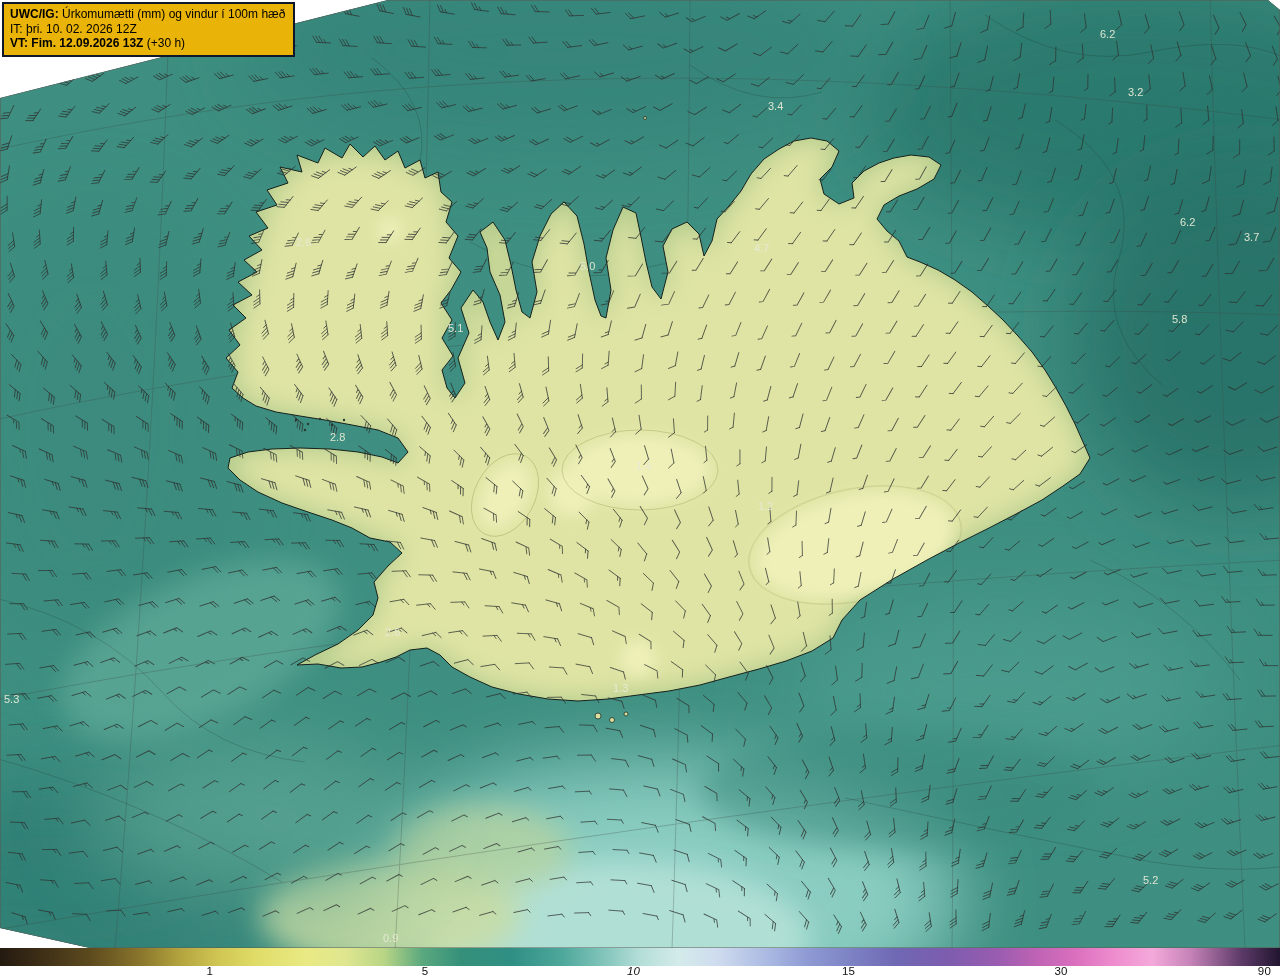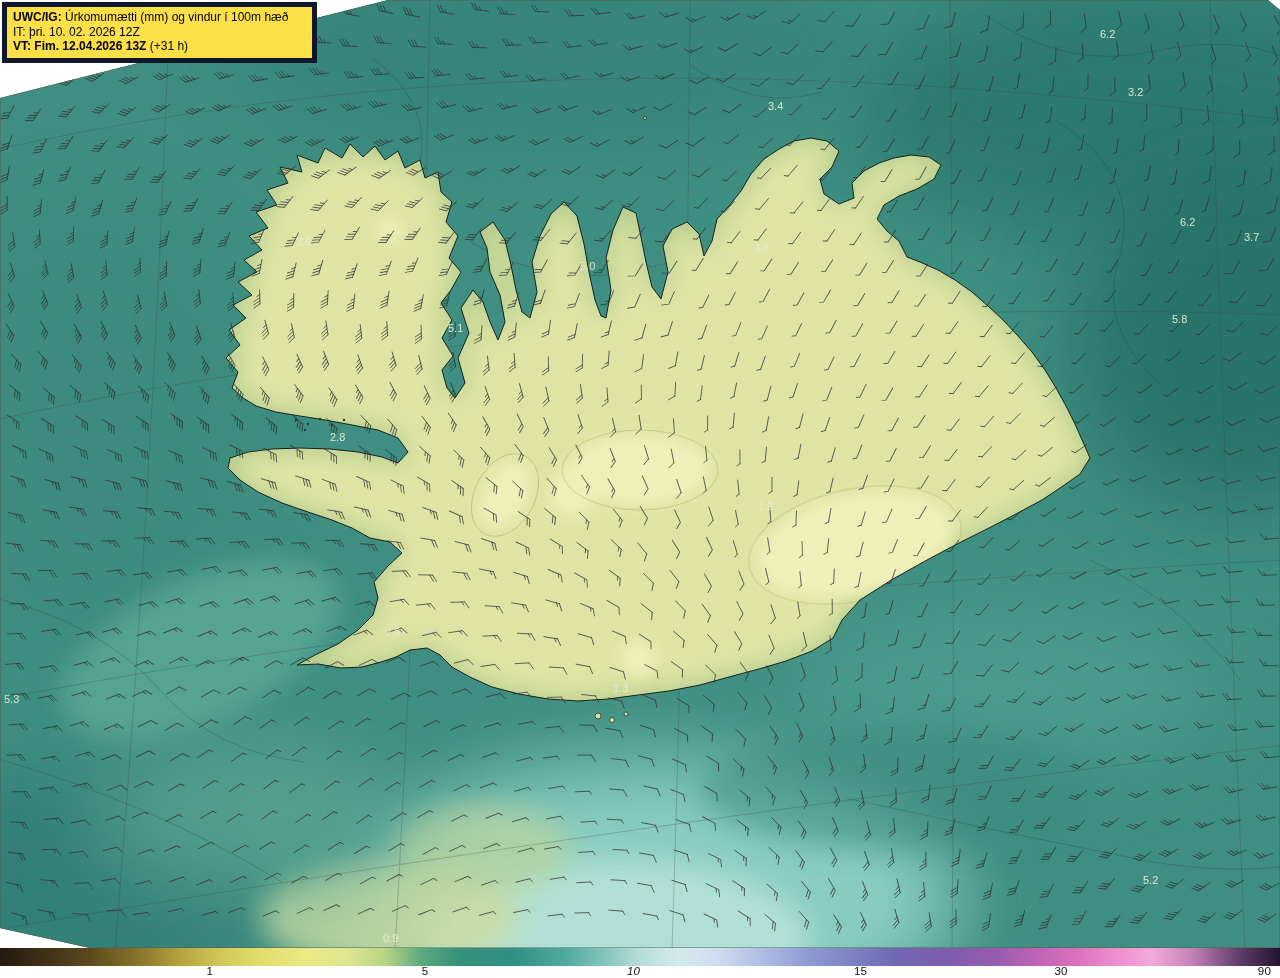--- a/index.html
+++ b/index.html
@@ -1,21 +1,21 @@
 <!DOCTYPE html>
 <html style="--glacier: #eef0b8; --barb: #2e3230;"><head>
 <meta charset="utf-8">
 <style>
   *{margin:0;padding:0;box-sizing:border-box}
   html,body{width:1280px;height:978px;background:#ffffff;font-family:"Liberation Sans",sans-serif;overflow:hidden}
   .stage{position:absolute;top:0;left:0;width:1280px;height:978px}
   #map-svg{position:absolute;top:0;left:0;
     clip-path:polygon(0 98px,388px 0,1268px 0,1280px 10px,1280px 948px,90px 948px,0 928px);}
-  .title-box{position:absolute;top:2px;left:2px;z-index:6;background:#fde047;border:5px solid #0f172a;
-    padding:3px 24px 4px 6px;font-size:12px;line-height:14.5px;color:#000;white-space:nowrap}
+  .title-box{position:absolute;top:2px;left:2px;z-index:6;background:#eab308;border:2px solid #0f172a;
+    padding:3px 8px 4px 6px;font-size:12px;line-height:14.5px;color:#000;white-space:nowrap}
   .title-box .b{font-weight:bold}
   .colorbar{position:absolute;left:0;bottom:0;width:1280px;height:30px;background:#ffffff;z-index:5}
   .cb-grad{width:100%;height:18px}
   .cb-labels{position:relative;width:100%;height:12px;font-size:11.5px;color:#101010}
   .cb-tick{position:absolute;top:-1px;transform:translateX(-50%);letter-spacing:.2px}
   #contour-labels text{font-size:11px;fill:#e7ead6;opacity:.95}
   #barbs path{stroke:var(--barb,#2e3230);stroke-width:.9;fill:none;opacity:.78;stroke-linecap:round}
   .glacier{fill:var(--glacier,#eef0b8)}
 </style>
 </head>
@@ -1373,30 +1373,30 @@
 
   <div class="title-box">
     <div class="tb-line">
       <span class="b">UWC/IG:</span>
       <span>Úrkomumætti (mm) og vindur í 100m hæð</span>
     </div>
     <div class="tb-line">
       <span>IT: þri. 10. 02. 2026 12Z</span>
     </div>
     <div class="tb-line">
-      <span class="b">VT: Fim. 12.04.2026 13Z</span>
-      <span>(+31 h)</span>
+      <span class="b">VT: Fim. 12.09.2026 13Z</span>
+      <span>(+30 h)</span>
     </div>
   </div>
 
   <div class="colorbar">
     <div class="cb-grad" style="background: linear-gradient(to right, rgb(36, 26, 16) 0%, rgb(60, 45, 22) 3%, rgb(92, 74, 30) 7%, rgb(138, 118, 44) 11%, rgb(179, 163, 62) 14%, rgb(207, 197, 82) 17%, rgb(224, 220, 104) 20%, rgb(233, 234, 132) 24%, rgb(223, 230, 143) 27%, rgb(184, 213, 133) 30%, rgb(90, 168, 126) 33%, rgb(53, 144, 122) 36%, rgb(47, 143, 132) 40%, rgb(79, 168, 156) 44%, rgb(127, 195, 185) 47%, rgb(180, 222, 216) 50%, rgb(211, 235, 234) 53%, rgb(207, 220, 239) 56%, rgb(170, 185, 226) 60%, rgb(143, 155, 212) 63%, rgb(127, 134, 198) 66%, rgb(111, 104, 180) 70%, rgb(125, 92, 174) 74%, rgb(154, 92, 176) 78%, rgb(191, 99, 180) 81%, rgb(218, 111, 190) 84%, rgb(238, 140, 206) 87%, rgb(244, 169, 218) 90%, rgb(198, 131, 184) 93%, rgb(92, 58, 104) 97%, rgb(34, 21, 48) 100%);"></div>
     <div class="cb-labels">
         <span class="cb-tick" style="left: 16.4%;">1</span>
         <span class="cb-tick" style="left: 33.2%;">5</span>
         <span class="cb-tick" style="left: 49.5%; font-style: italic;">10</span>
-        <span class="cb-tick" style="left: 66.3%; margin-left: 12px;">15</span>
+        <span class="cb-tick" style="left: 66.3%;">15</span>
         <span class="cb-tick" style="left: 82.9%; text-align: right;">30</span>
         <span class="cb-tick" style="left: 99.3%; transform: translateX(-100%);">90</span>
       </div>
   </div>
 
 </div>
 
 </body></html>

